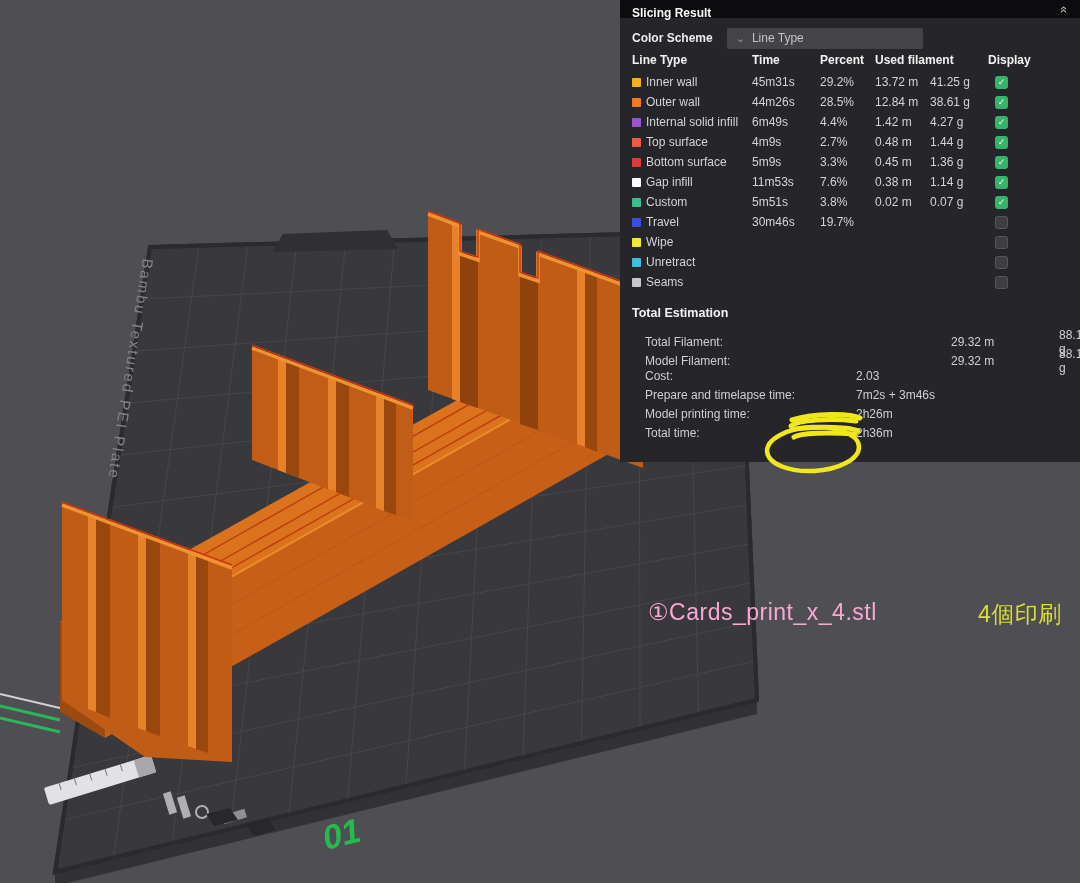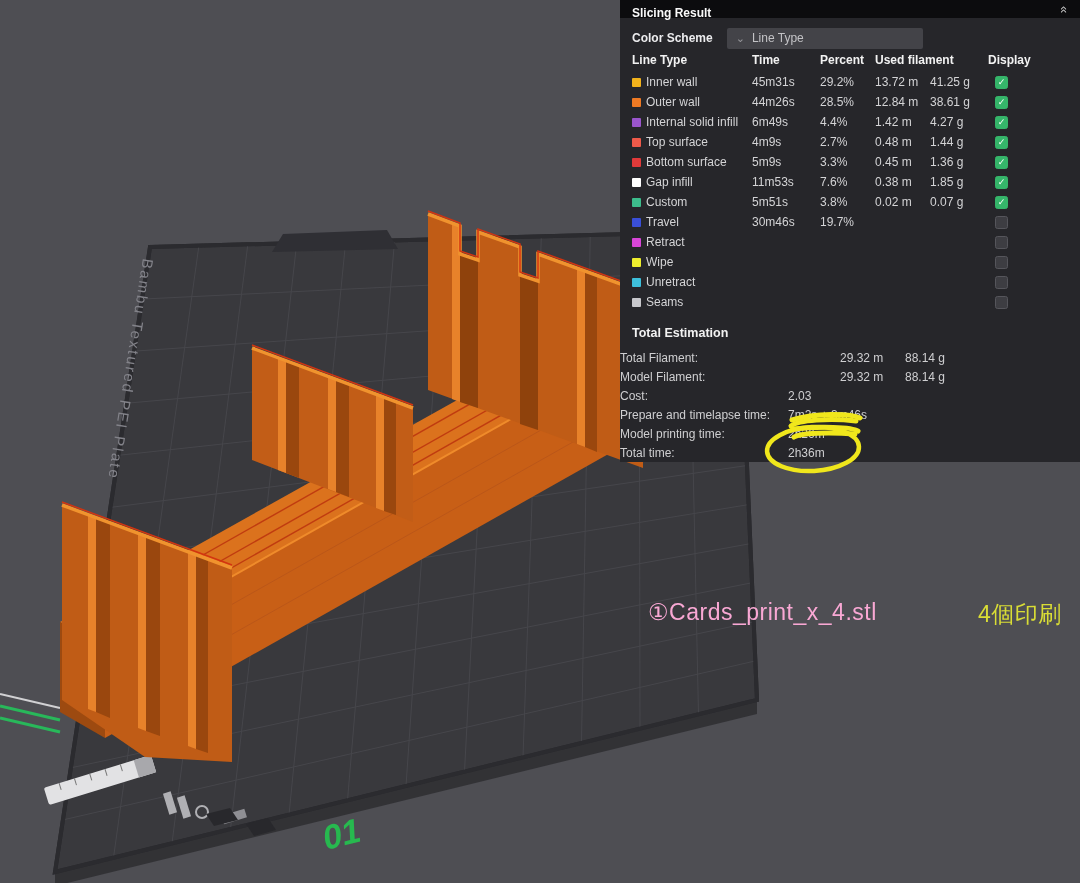--- a/index.html
+++ b/index.html
@@ -31,21 +31,21 @@
   .lt-row { height:20px; }
   .swatch { width:9px; height:9px; border-radius:1px; }
   .c-label { color:#d4d4d6; }
   .checkbox { width:13px; height:13px; border-radius:2.5px; background:#3d3d42;
               border:1px solid #55555b; margin-left:7px; display:flex; align-items:center;
               justify-content:center; font-size:9px; color:#fff; cursor:pointer; }
   .checkbox.checked { background:#35b56a; border-color:#35b56a; }
 
   .te-title { font-weight:bold; color:#f2f2f2; padding:14px 12px 8px; font-size:12.5px; }
   .te-row { display:grid; grid-template-columns:168px 52px 65px 1fr; height:19px;
-            align-items:center; padding-left:0; color:#cfcfd1; }
+            align-items:center; padding-left:25px; color:#cfcfd1;gap:43px; }
   .te-m { grid-column:3; } .te-g { grid-column:4; }
   .te-value { grid-column:2 / span 3; }
 
   
   #overlay { position:absolute; left:0; top:0; z-index:5; pointer-events:none; }
   .annot { position:absolute; z-index:4; font-size:23px; letter-spacing:0.5px;
            color:#d9dd35; white-space:nowrap; }
   .annot-file { left:648px; top:599px; }
   .annot-count { left:978px; top:599px; }
 </style>
@@ -221,46 +221,37 @@
           <span class="c-m">0.45 m</span>
           <span class="c-g">1.36 g</span>
           <span class="checkbox checked">✓</span>
         </div>
         <div class="lt-row">
           <span class="swatch" style="background: rgb(255, 255, 255);"></span>
           <span class="c-label">Gap infill</span>
           <span class="c-time">11m53s</span>
           <span class="c-pct">7.6%</span>
           <span class="c-m">0.38 m</span>
-          <span class="c-g">1.85 g</span>
+          <span class="c-g">1.14 g</span>
           <span class="checkbox checked">✓</span>
         </div>
         <div class="lt-row">
           <span class="swatch" style="background: rgb(61, 189, 140);"></span>
           <span class="c-label">Custom</span>
           <span class="c-time">5m51s</span>
           <span class="c-pct">3.8%</span>
           <span class="c-m">0.02 m</span>
           <span class="c-g">0.07 g</span>
           <span class="checkbox checked">✓</span>
         </div>
         <div class="lt-row">
           <span class="swatch" style="background: rgb(58, 79, 216);"></span>
           <span class="c-label">Travel</span>
           <span class="c-time">30m46s</span>
           <span class="c-pct">19.7%</span>
-          <span class="c-m"></span>
-          <span class="c-g"></span>
-          <span class="checkbox"></span>
-        </div>
-        <div class="lt-row">
-          <span class="swatch" style="background: rgb(216, 70, 216);"></span>
-          <span class="c-label">Retract</span>
-          <span class="c-time"></span>
-          <span class="c-pct"></span>
           <span class="c-m"></span>
           <span class="c-g"></span>
           <span class="checkbox"></span>
         </div>
         <div class="lt-row">
           <span class="swatch" style="background: rgb(238, 238, 46);"></span>
           <span class="c-label">Wipe</span>
           <span class="c-time"></span>
           <span class="c-pct"></span>
           <span class="c-m"></span>

